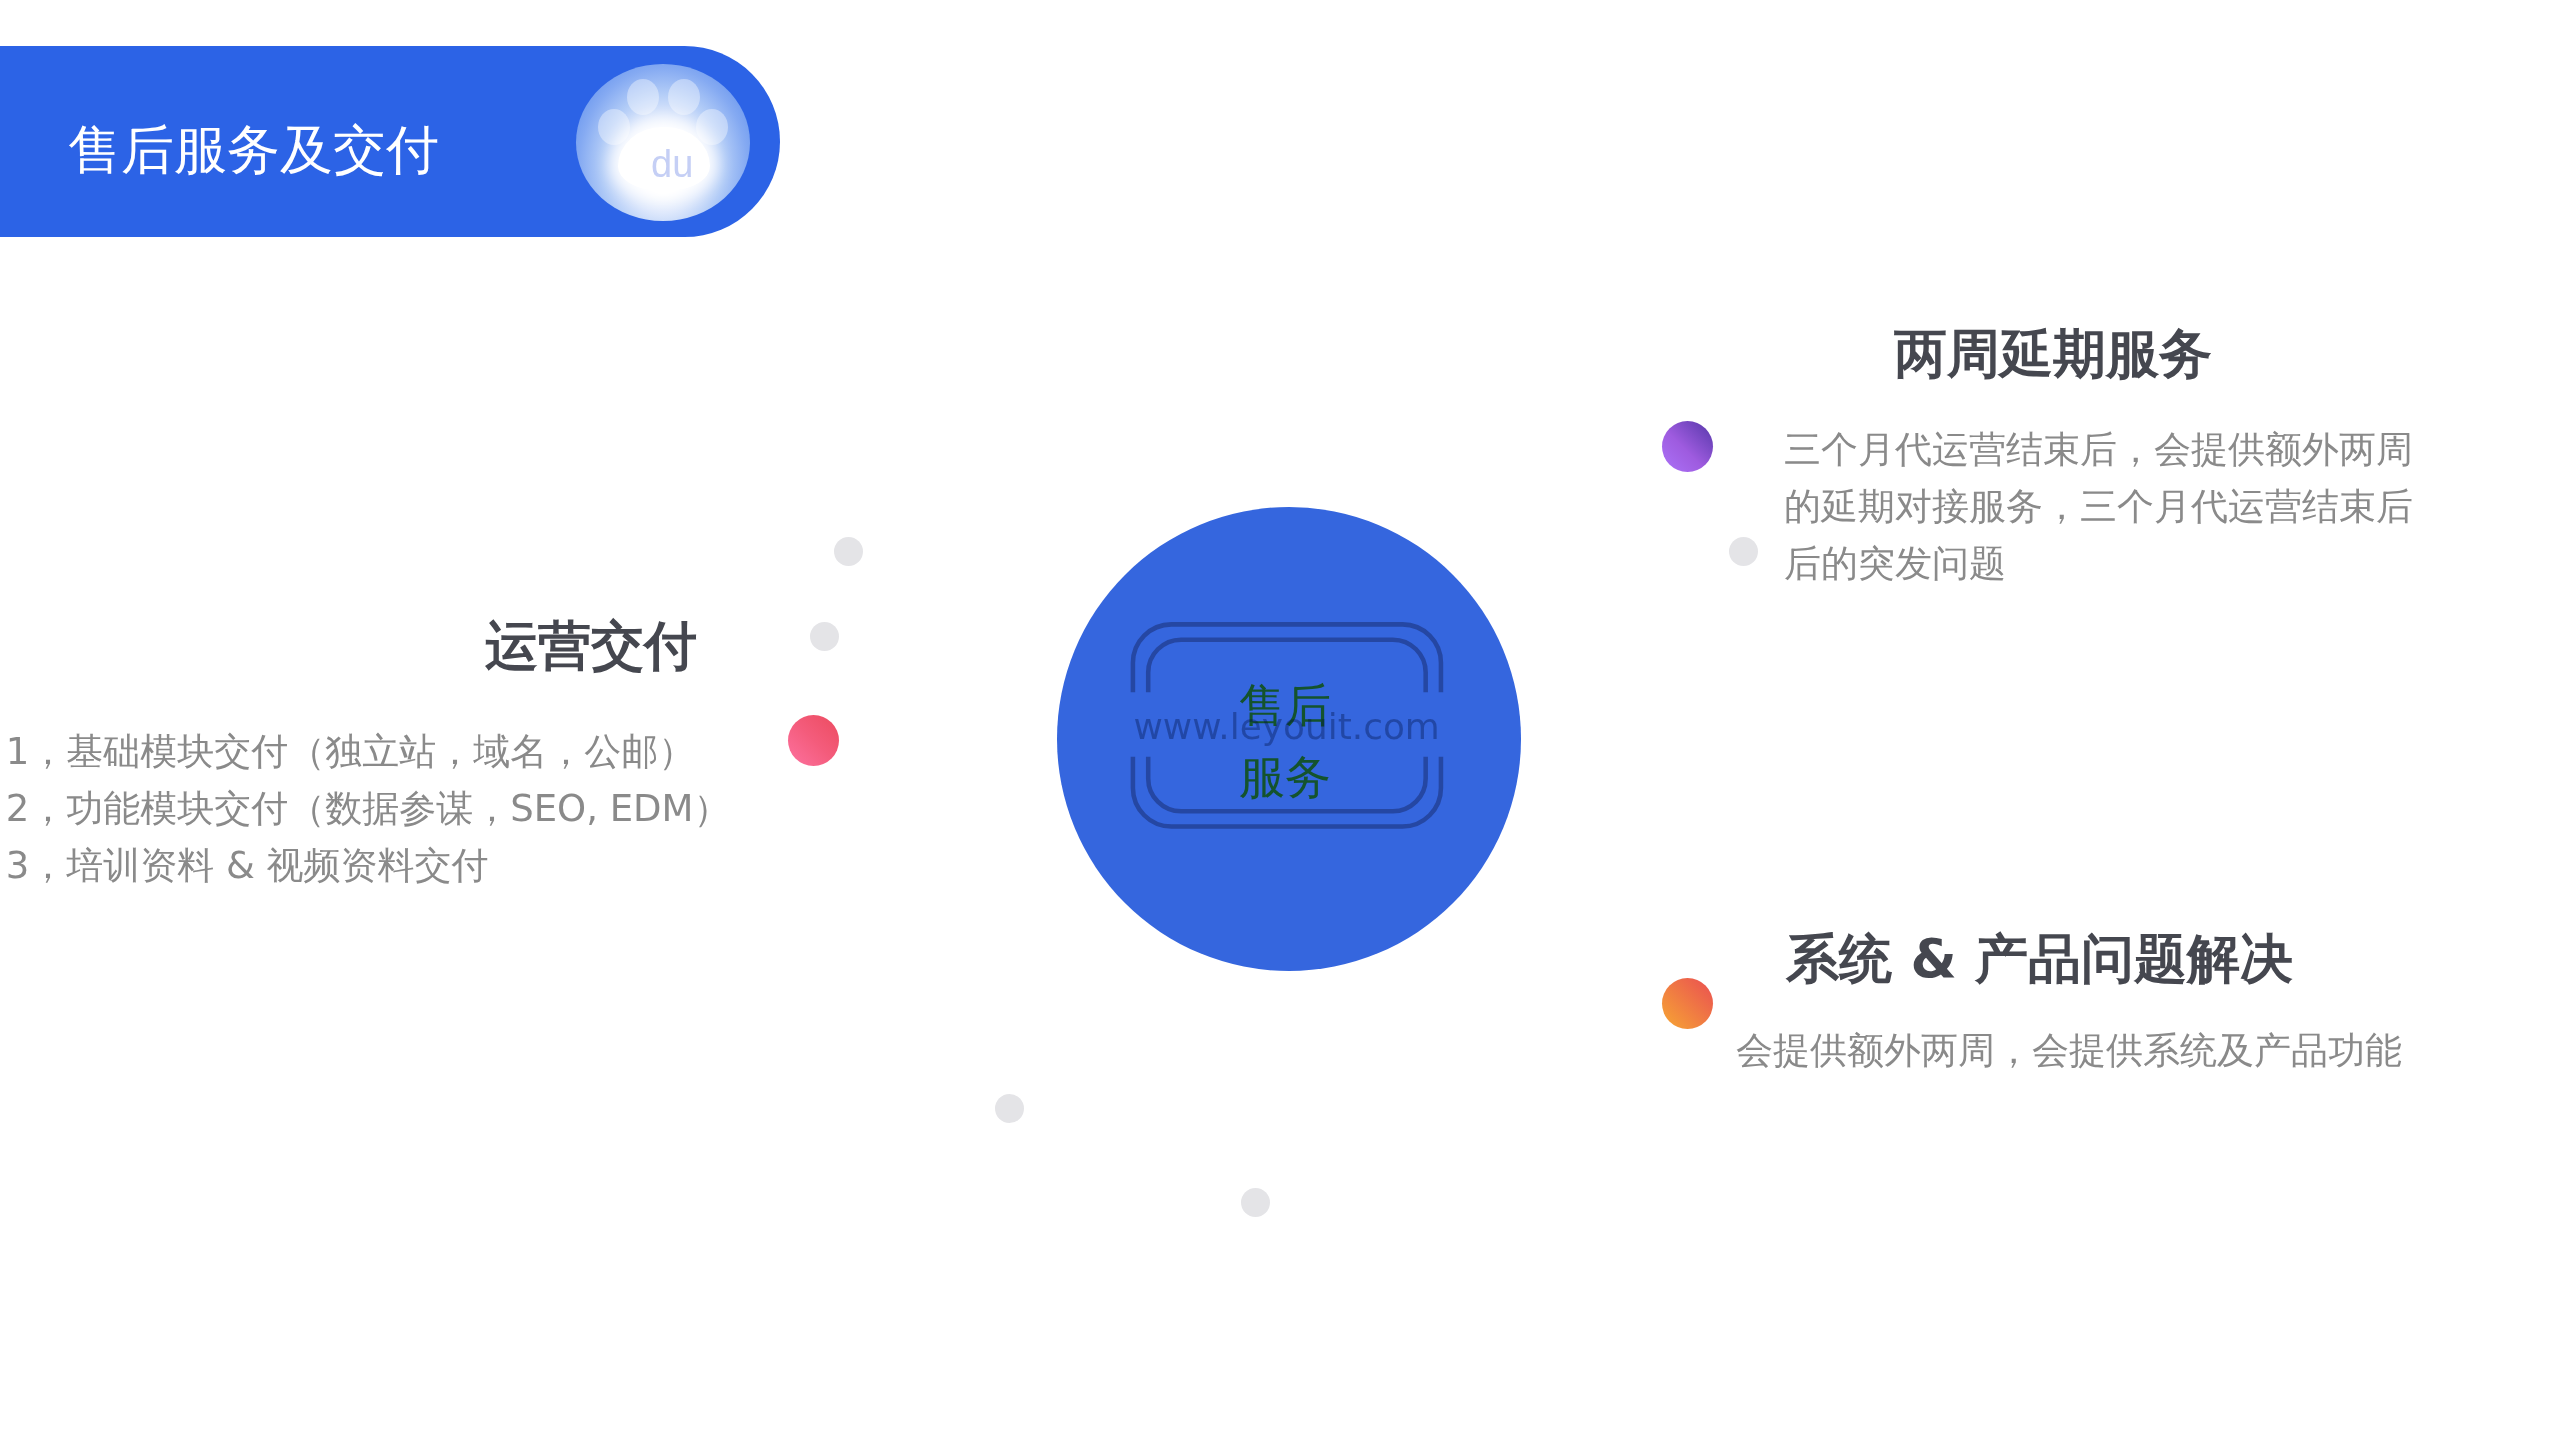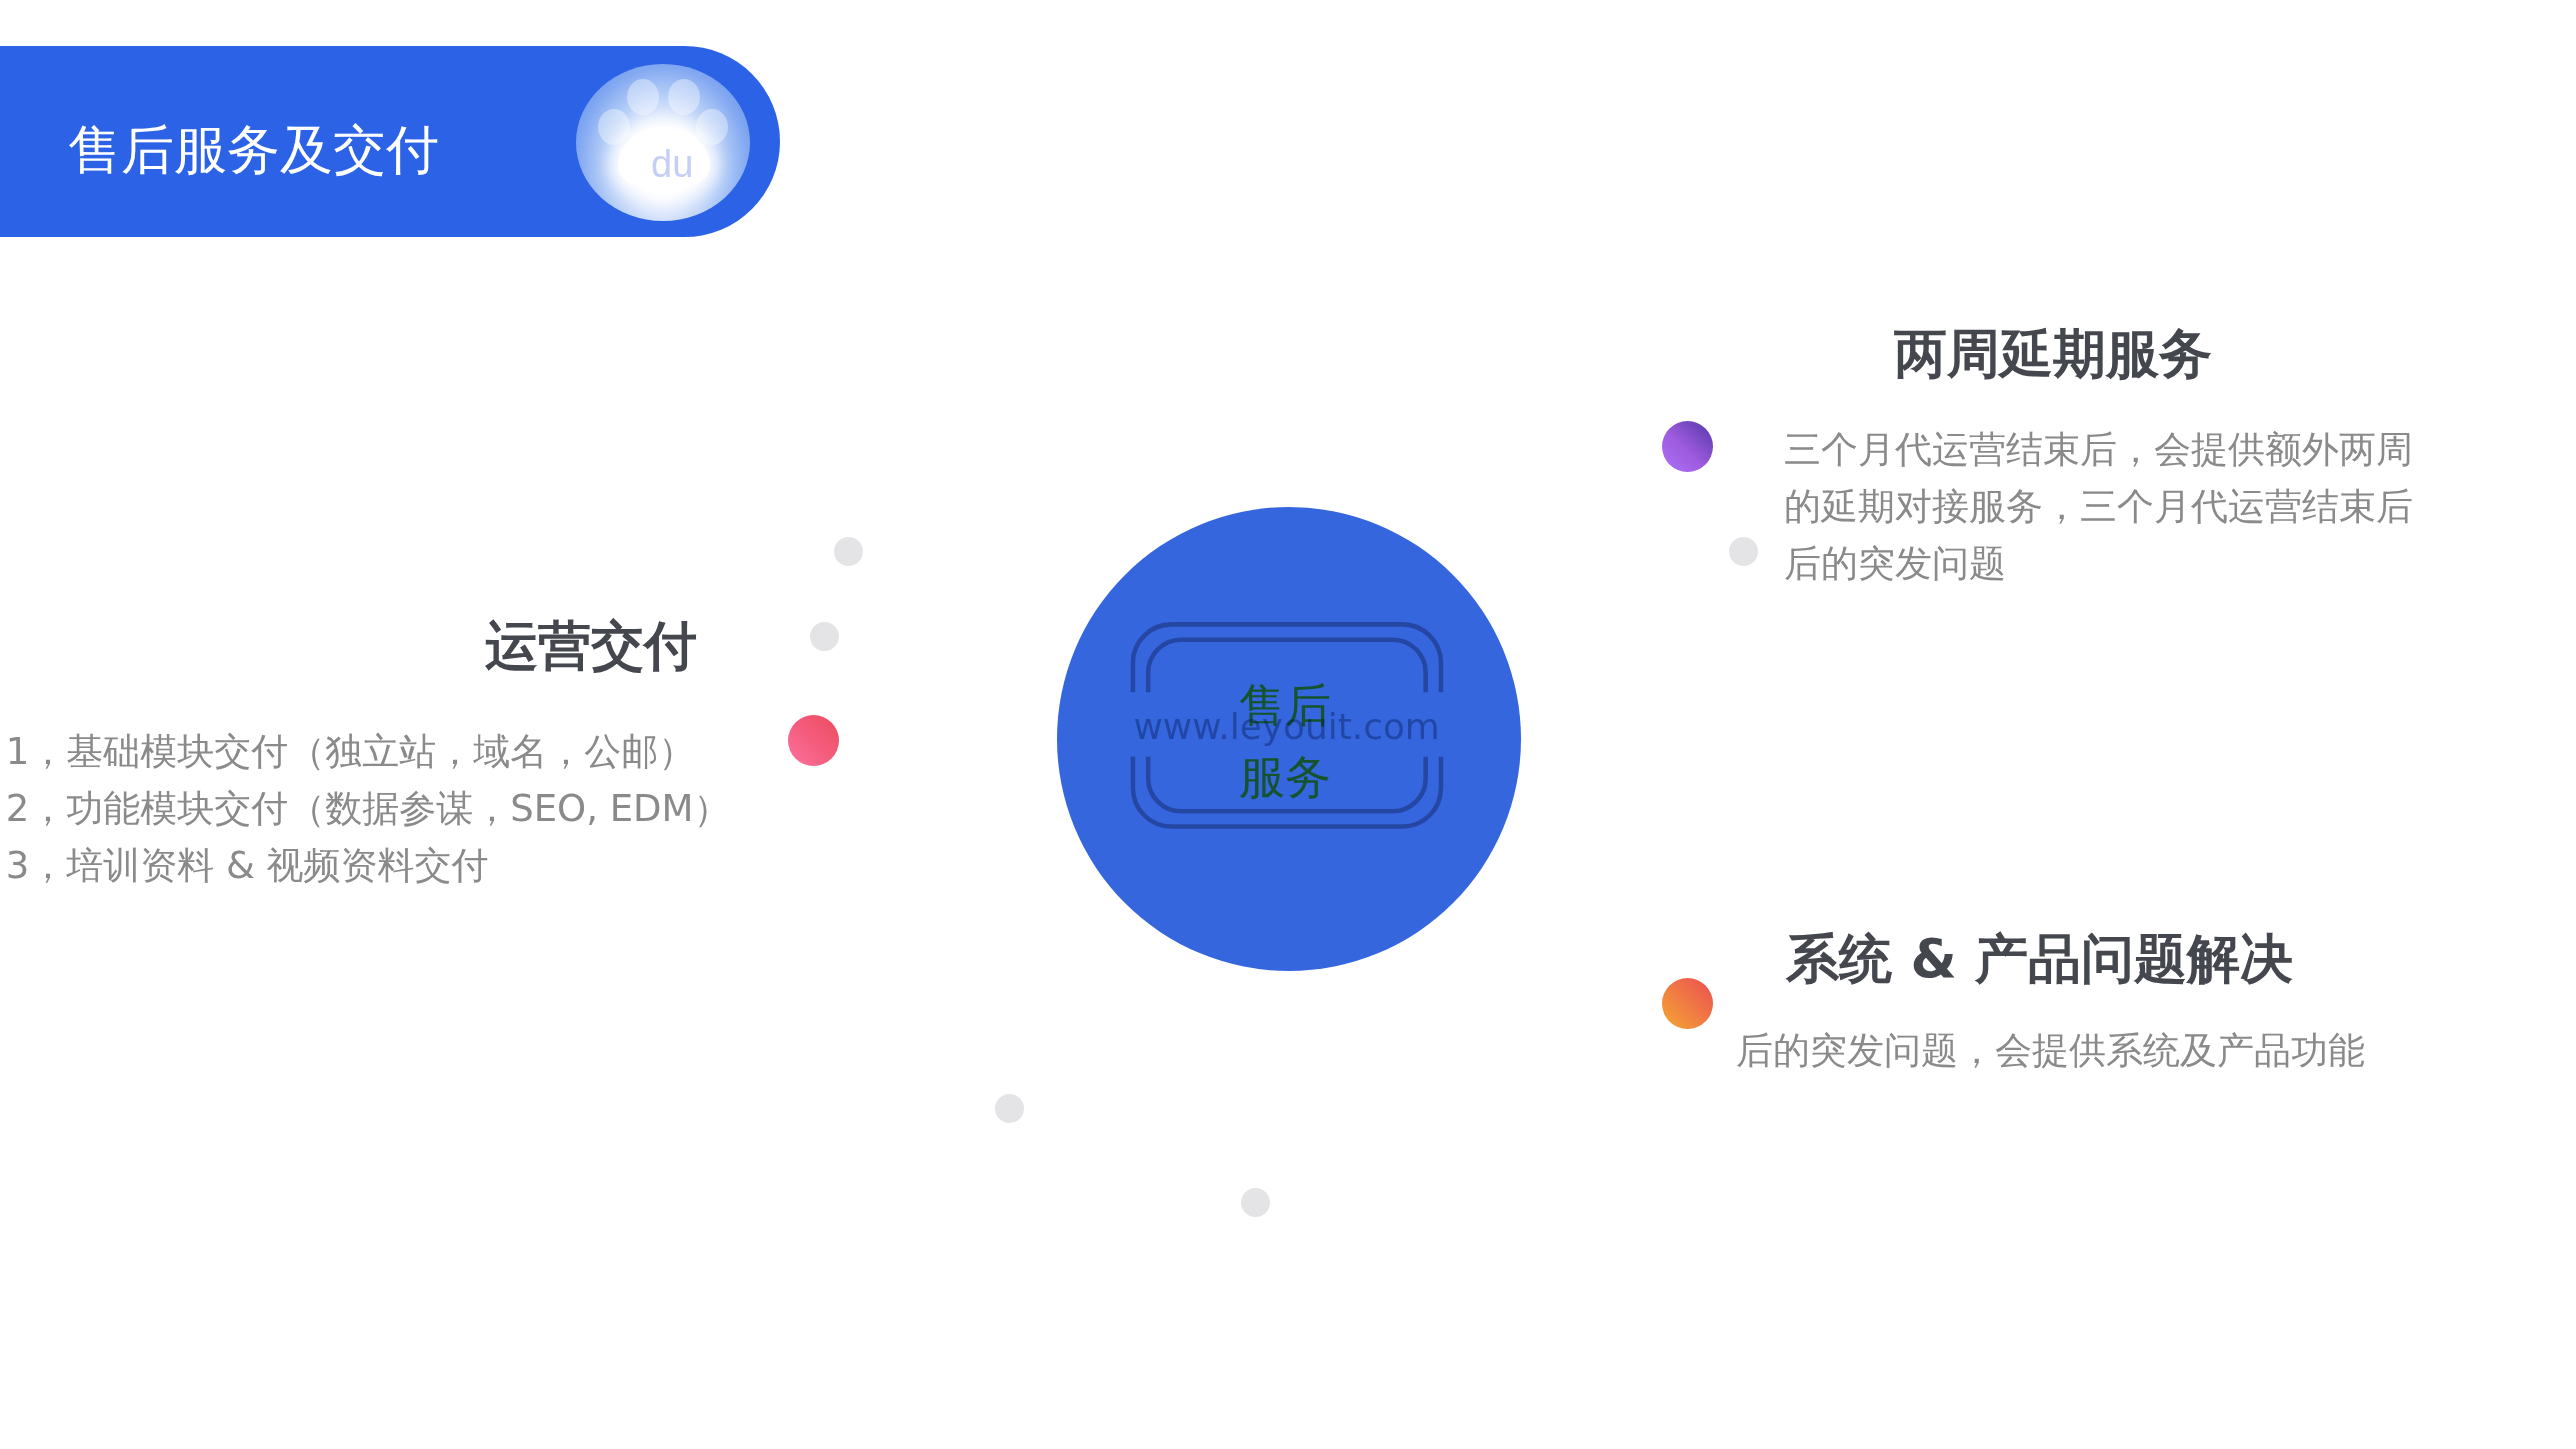--- a/index.html
+++ b/index.html
@@ -95,15 +95,15 @@
 
 <div class="abs sec-title nowrap" style="left:1870px;top:327px;margin-left:24px;">两周延期服务</div>
 <div class="abs body-block" style="left:1784px;top:421px;">
   <div class="body-line">三个月代运营结束后，会提供额外两周</div>
   <div class="body-line">的延期对接服务，三个月代运营结束后</div>
   <div class="body-line">后的突发问题</div>
 </div>
 
 <div class="abs sec-title nowrap" style="left:1786px;top:932px;">系统 &amp; 产品问题解决</div>
 <div class="abs body-block" style="left:1736px;top:1022px;">
-  <div class="body-line">后的突发问题，会提供系统及产品功能</div>
+  <div class="body-line">会提供额外两周，会提供系统及产品功能</div>
 </div>
 
 
 </body></html>

